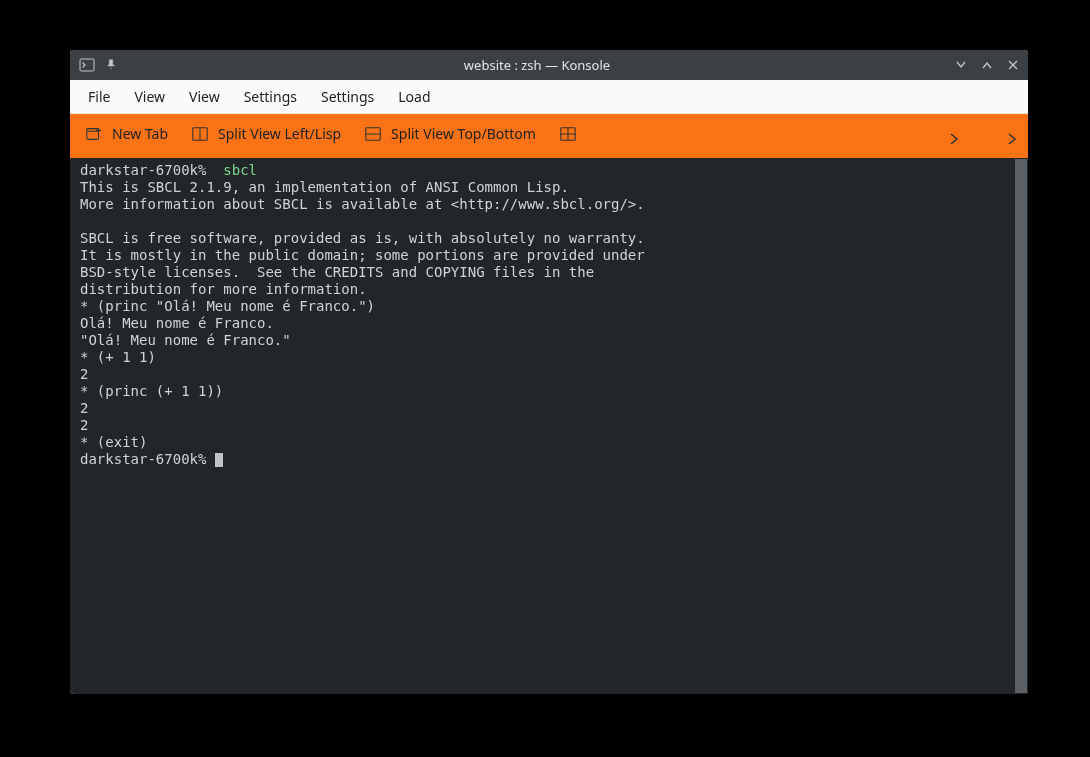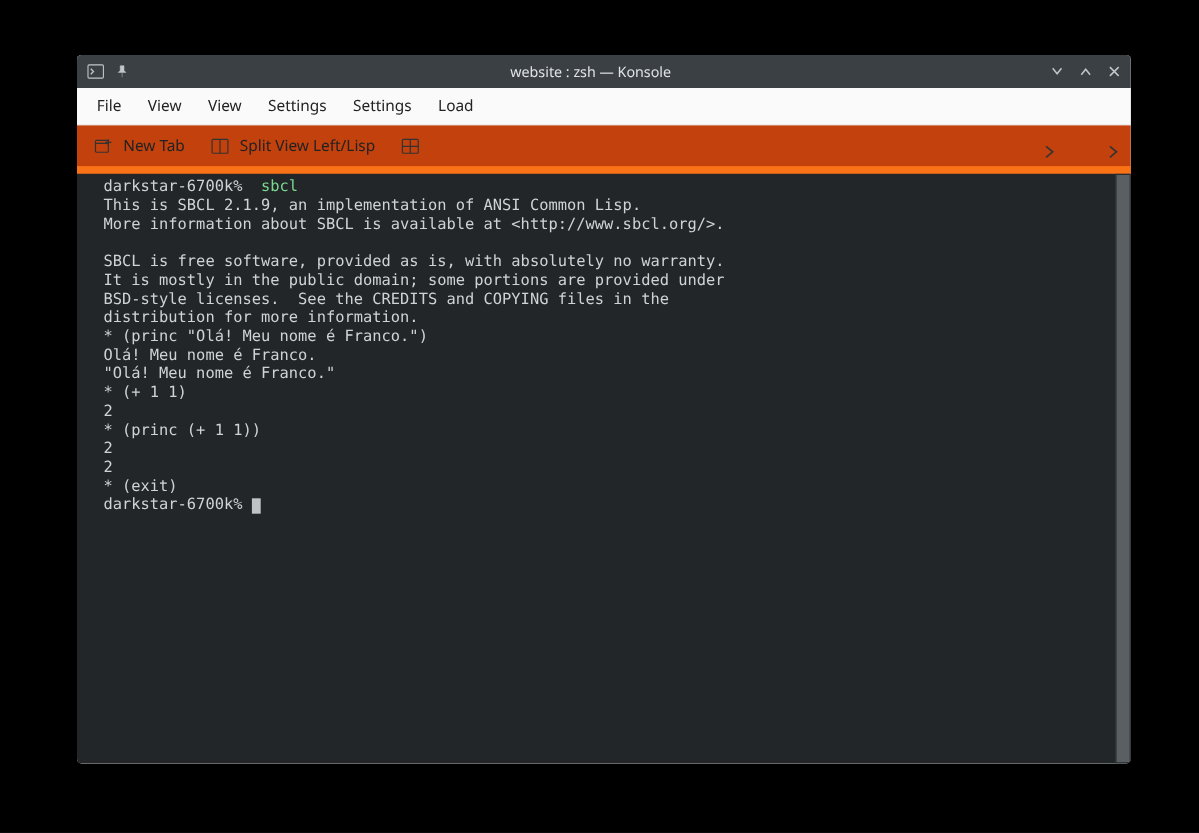--- a/index.html
+++ b/index.html
@@ -75,27 +75,27 @@
       gap: 4px;
       border-bottom: 1px solid #e5e5e5;
     }
     .menubar .menu-item {
       padding: 4px 10px;
       font-size: 14px;
       color: #222;
       cursor: pointer;
     }
     .toolbar {
-      background: #c2410c;
+      background: #f97316;
       height: 44px;
       display: flex;
       align-items: center;
       padding: 0 10px;
       gap: 14px;
-      border-bottom: 7px solid #f97316;
+      border-bottom: 5px solid #f97316;
     }
     .toolbar .tb-btn {
       display: flex;
       align-items: center;
       gap: 8px;
       font-size: 14px;
       color: #222;
       cursor: pointer;
       padding: 4px 4px;
     }
@@ -116,21 +116,21 @@
       color: #333;
       cursor: pointer;
     }
     .terminal {
       flex: 1;
       background: #222628;
       color: #cfd3d6;
       font-family: "DejaVu Sans Mono", "Menlo", "Consolas", monospace;
       font-size: 14px;
       line-height: 17px;
-      padding: 4px 24px;
+      padding: 4px 10px;
       white-space: pre;
       position: relative;
       overflow: hidden;
     }
     .terminal .prompt { color: #cfd3d6; }
     .terminal .cmd-green { color: #7bd88f; }
     .terminal .scrollbar {
       position: absolute;
       right: 0;
       top: 0;
@@ -215,20 +215,29 @@
       <span>New Tab</span>
     </div>
     <div class="tb-btn">
       <span class="tb-icon">
         <svg viewBox="0 0 20 20" width="18" height="18">
             <rect x="2" y="3" width="16" height="14" rx="1" fill="none" stroke="currentColor" stroke-width="1.2"></rect>
             <path d="M10 3 L10 17" stroke="currentColor" stroke-width="1.2"></path>
           </svg>
       </span>
       <span>Split View Left/Lisp</span>
+    </div>
+    <div class="tb-btn">
+      <span class="tb-icon">
+        <svg viewBox="0 0 20 20" width="18" height="18">
+            <rect x="2" y="3" width="16" height="14" rx="1" fill="none" stroke="currentColor" stroke-width="1.2"></rect>
+            <path d="M2 10 L18 10" stroke="currentColor" stroke-width="1.2"></path>
+          </svg>
+      </span>
+      <span>Split View Top/Bottom</span>
     </div>
     <div class="tb-btn">
       <span class="tb-icon">
         <svg viewBox="0 0 20 20" width="18" height="18">
             <rect x="2" y="3" width="16" height="14" rx="1" fill="none" stroke="currentColor" stroke-width="1.2"></rect>
             <path d="M10 3 L10 17 M2 10 L18 10" stroke="currentColor" stroke-width="1.2"></path>
           </svg>
       </span>
     </div>
     <div class="spacer"></div>

